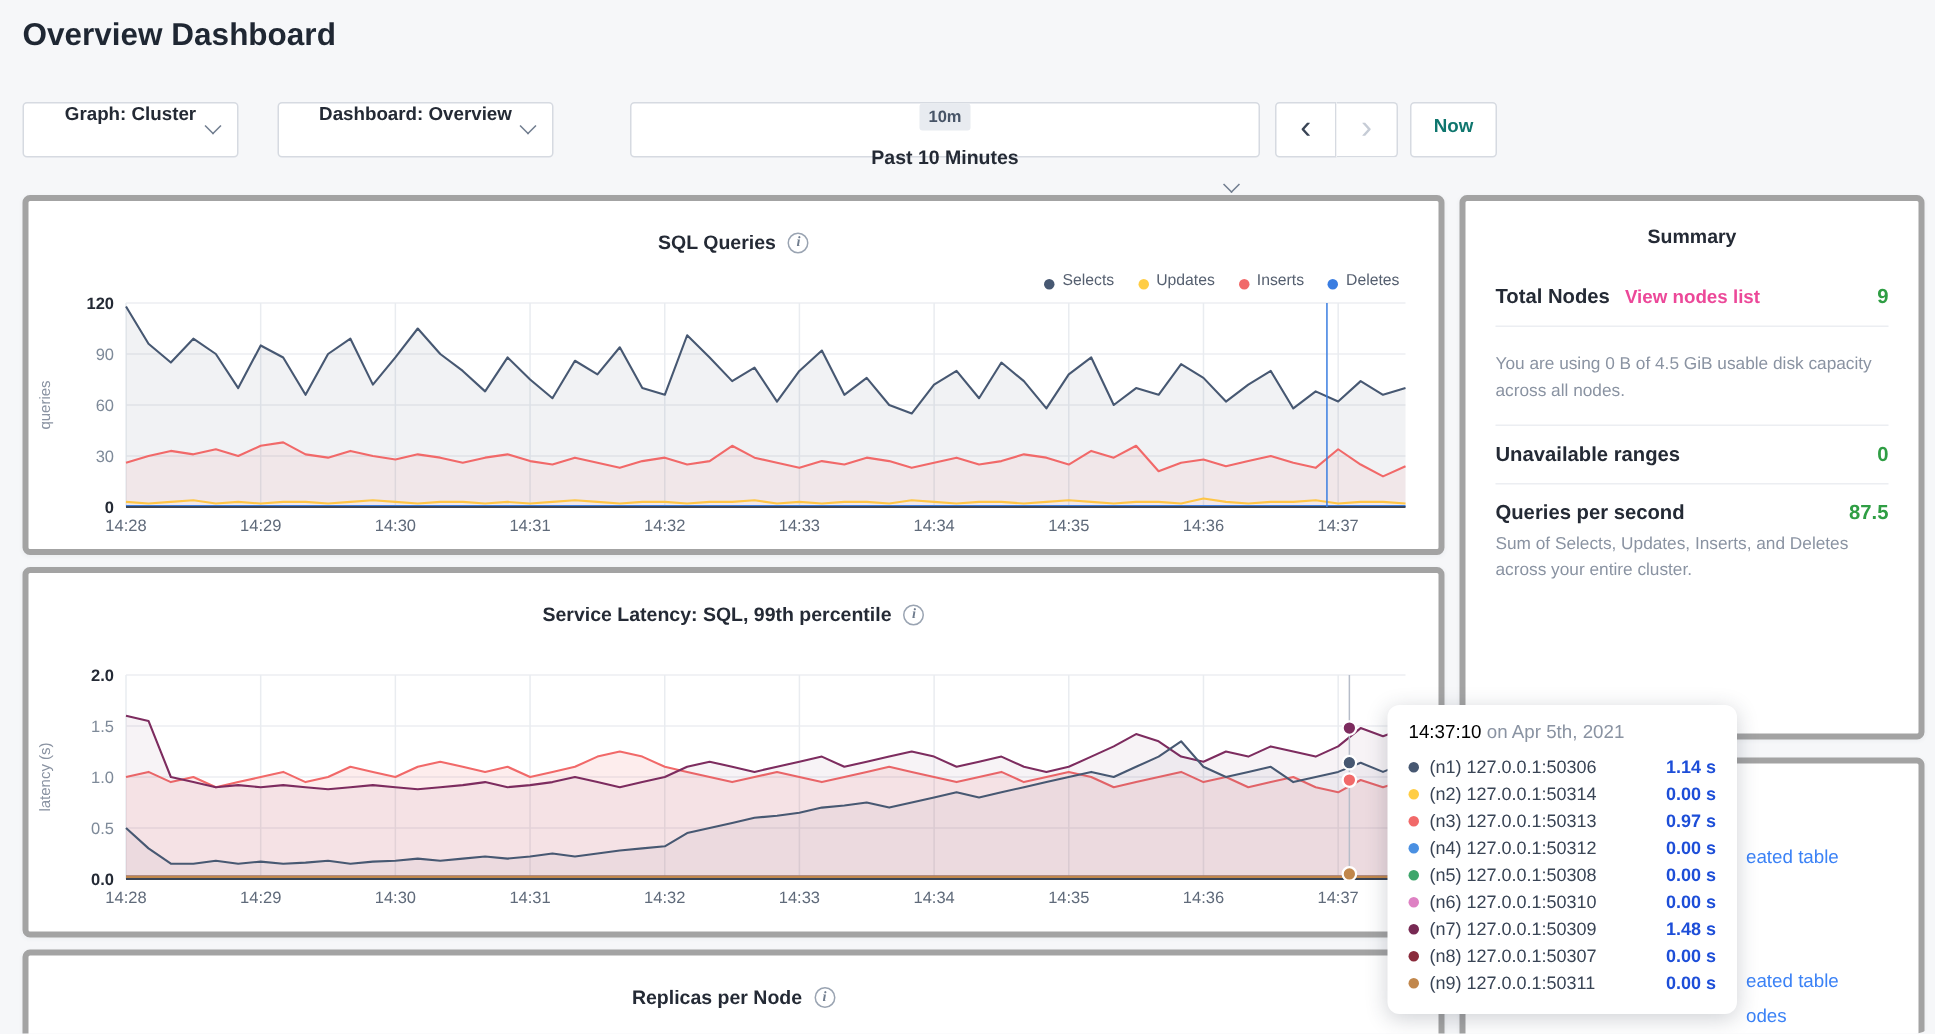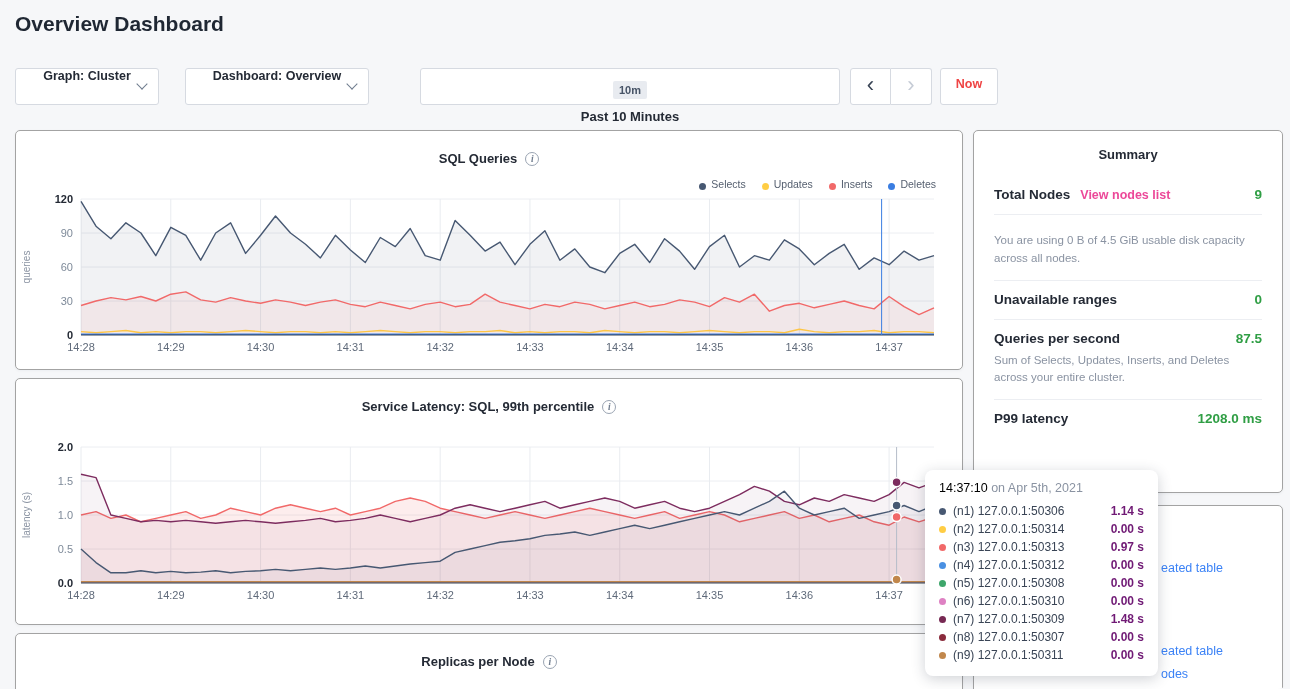--- a/index.html
+++ b/index.html
@@ -7,32 +7,32 @@
   .app{position:absolute;left:0;top:0;width:1290px;height:689px;overflow:hidden;border-radius:13px;}
   .page-title{position:absolute;left:15px;top:12px;margin:0;font-size:21px;font-weight:600;color:#1f2733;}
 
   
   .ctl{position:absolute;top:68px;height:37px;background:#fff;border:1px solid #d6dae1;border-radius:3px;
        box-sizing:border-box;display:flex;align-items:center;font-size:12.5px;font-weight:700;color:#242a35;cursor:pointer;flex-direction:column;}
   #graph-dd{left:15px;width:144px;padding:0 12px;}
   #dash-dd{left:185px;width:184px;padding:0 12px;}
   .chev{width:7px;height:7px;border-right:1.6px solid #6f7c8e;border-bottom:1.6px solid #6f7c8e;
         transform:rotate(45deg);margin-left:auto;margin-top:-3px;flex:none;}
-  #time-picker{left:420px;width:420px;padding:12px 14px;gap:10px;}
+  #time-picker{left:420px;width:420px;padding:0 14px;gap:10px;}
   .badge{background:#e8ebf0;border-radius:2px;padding:3px 6px;font-size:11px;font-weight:700;color:#475467;}
   .time-label{font-size:13px;font-weight:700;}
   .btn-group{position:absolute;left:850px;top:68px;display:flex;}
   .nav-btn{width:41px;height:37px;background:#fff;border:1px solid #d6dae1;box-sizing:border-box;display:flex;
            align-items:center;justify-content:center;font-size:22px;line-height:1;cursor:pointer;padding-bottom:4px;}
   .nav-prev{border-radius:3px 0 0 3px;color:#394455;}
   .nav-next{border-radius:0 3px 3px 0;color:#c6ccd6;border-left:none;}
-  #now-btn{left:940px;width:58px;justify-content:center;color:#ef4444;cursor:default;}
-
-  
-  .panel{position:absolute;background:#fff;border:1px solid #a3a3a3;border-radius:5px;
+  #now-btn{left:940px;width:58px;justify-content:center;color:#0f766e;cursor:default;}
+
+  
+  .panel{position:absolute;background:#fff;border:4px solid #a3a3a3;border-radius:5px;
          box-shadow:0 1px 3px rgba(60,70,90,.05);box-sizing:border-box;}
   #sql-panel{left:15px;top:130px;width:948px;height:240px;}
   #lat-panel{left:15px;top:378px;width:948px;height:247px;}
   #rep-panel{left:15px;top:633px;width:948px;height:120px;}
   .chart-title{position:absolute;top:20px;left:0;right:0;display:flex;justify-content:center;align-items:center;gap:8px;
                font-size:13px;font-weight:700;color:#242a35;}
   .info-icon{width:14px;height:14px;border:1px solid #9aa4b2;border-radius:50%;color:#6f7c8e;font-size:9.5px;
              line-height:13px;text-align:center;font-family:"Liberation Serif",serif;font-style:italic;
              display:inline-block;box-sizing:border-box;cursor:pointer;}
   .legend{position:absolute;top:47px;right:26px;display:flex;gap:16px;font-size:10.5px;color:#566070;}
@@ -58,21 +58,21 @@
   .frag-1{top:55px;}.frag-2{top:138px;}.frag-3{top:161px;}
 
   
   #tooltip{position:absolute;left:925px;top:470px;width:233px;background:#fff;border-radius:8px;
            box-shadow:0 3px 14px rgba(40,50,70,.22);padding:11px 14px 12px;z-index:10;box-sizing:border-box;}
   .tt-head{font-size:12.5px;margin-bottom:7px;}
   .tt-time{color:#000000;}
   .tt-date{color:#8a93a2;}
   .tt-row{display:flex;align-items:center;gap:7px;height:18px;font-size:12px;color:#394455;}
   .tt-dot{width:7px;height:7px;border-radius:50%;flex:none;}
-  .tt-val{margin-left:auto;font-weight:700;color:#701a75;font-size:12px;}
+  .tt-val{margin-left:auto;font-weight:700;color:#1d4ed8;font-size:12px;}
 </style>
 </head>
 <body>
 
 <div class="app">
 
   <h1 class="page-title">Overview Dashboard</h1>
 
   <div class="ctl" id="graph-dd">
     <span>Graph: Cluster</span>
@@ -241,26 +241,20 @@
             <span class="srow-value">0</span>
           </div>
         </div>
         <div class="srow">
           <div class="srow-head">
             <span class="srow-label">Queries per second</span>
             <span class="srow-value">87.5</span>
           </div>
           <div class="srow-desc">Sum of Selects, Updates, Inserts, and Deletes across your entire cluster.</div>
         </div>
-        <div class="srow">
-          <div class="srow-head">
-            <span class="srow-label">P99 latency</span>
-            <span class="srow-value">1208.0 ms</span>
-          </div>
-        </div>
       </div>
   </aside>
 
   <aside class="panel" id="events-panel">
       <span class="frag frag-1">eated table</span>
       <span class="frag frag-2">eated table</span>
       <span class="frag frag-3">odes</span>
     </aside>
 
   <div id="tooltip">

